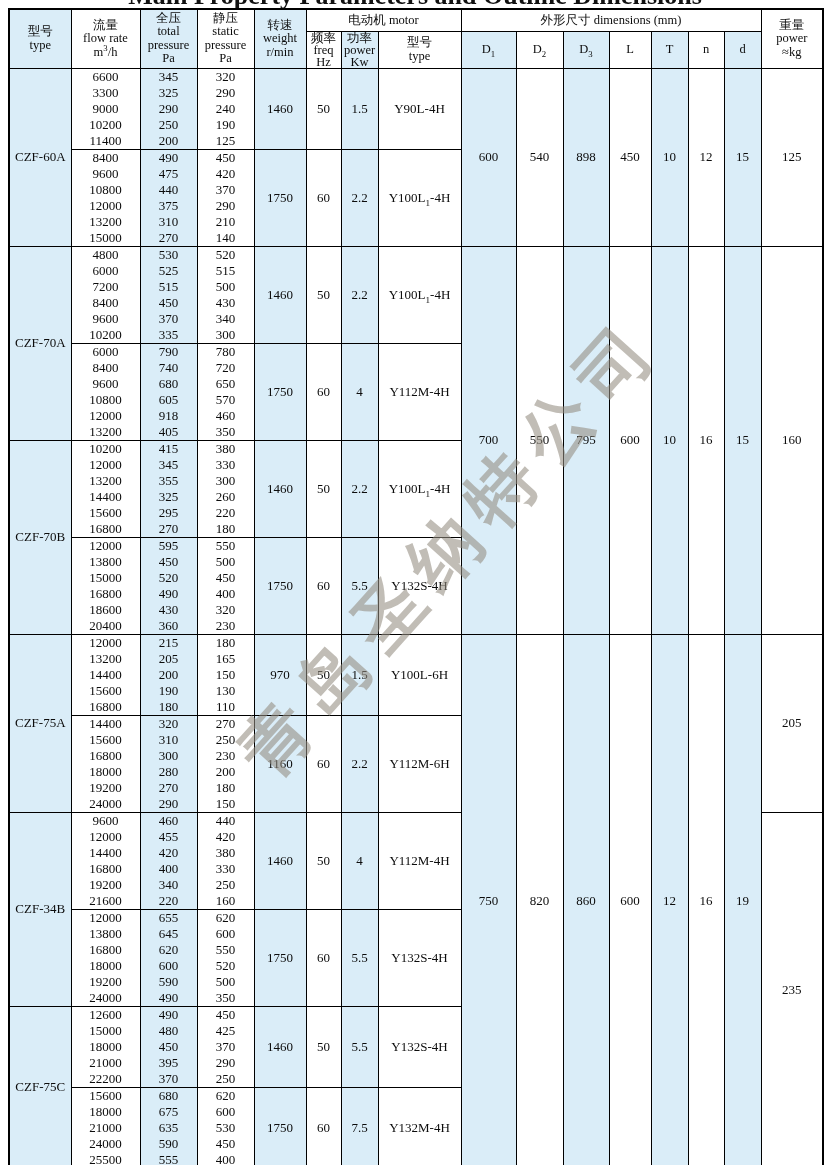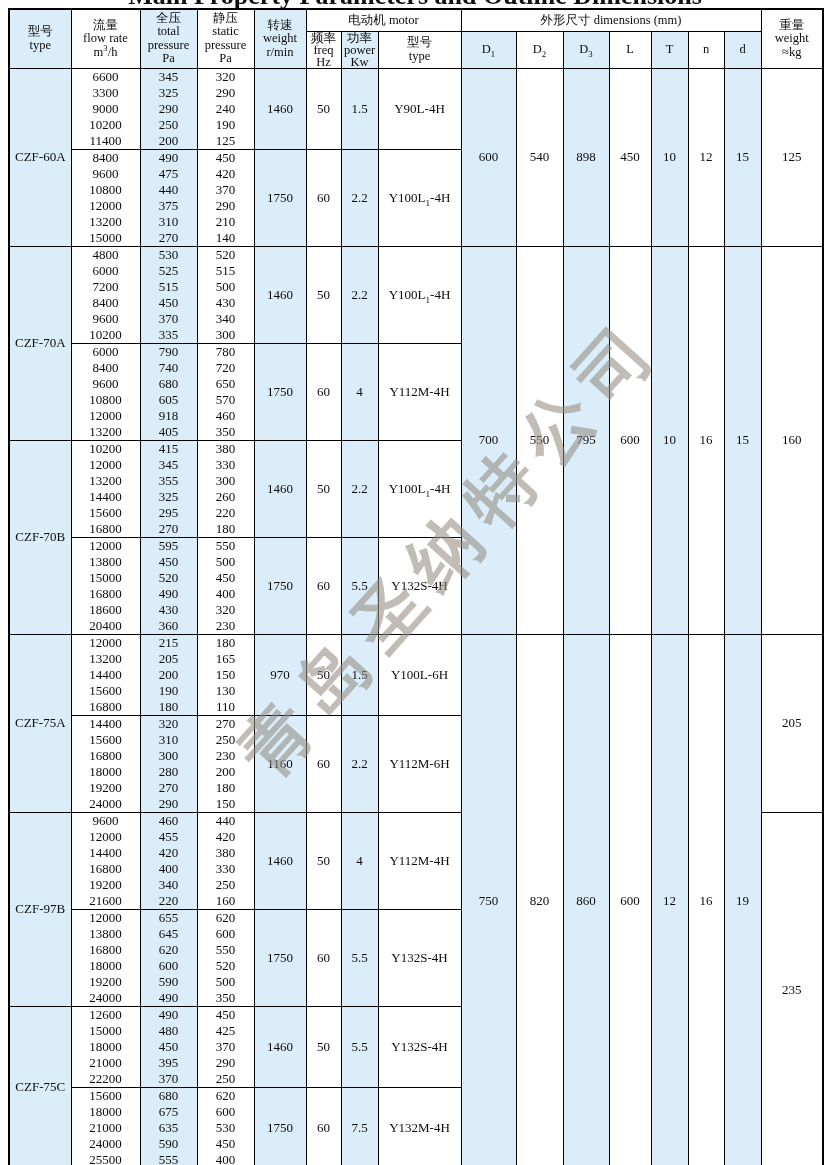--- a/index.html
+++ b/index.html
@@ -90,21 +90,21 @@
             <th rowspan="2">静压
 static
 pressure
 Pa</th>
             <th rowspan="2" class="blue">转速
 weight
 r/min</th>
             <th colspan="3">电动机  motor</th>
             <th colspan="7">外形尺寸    dimensions (mm)</th>
             <th rowspan="2">重量
-weight
+power
 ≈kg</th>
           </tr>
           <tr style="height: 36px;">
             <th class="small">频率
 freq
 Hz</th>
             <th class="blue small">功率
 power
 Kw</th>
             <th>型号
@@ -327,21 +327,21 @@
 230
 200
 180
 150</td>
             <td class="blue">1160</td>
             <td>60</td>
             <td class="blue">2.2</td>
             <td>Y112M-6H</td>
           </tr>
           <tr style="height: 96px;">
-            <td rowspan="2" class="blue">CZF-97B</td>
+            <td rowspan="2" class="blue">CZF-34B</td>
             <td>9600
 12000
 14400
 16800
 19200
 21600</td>
             <td class="blue">460
 455
 420
 400

